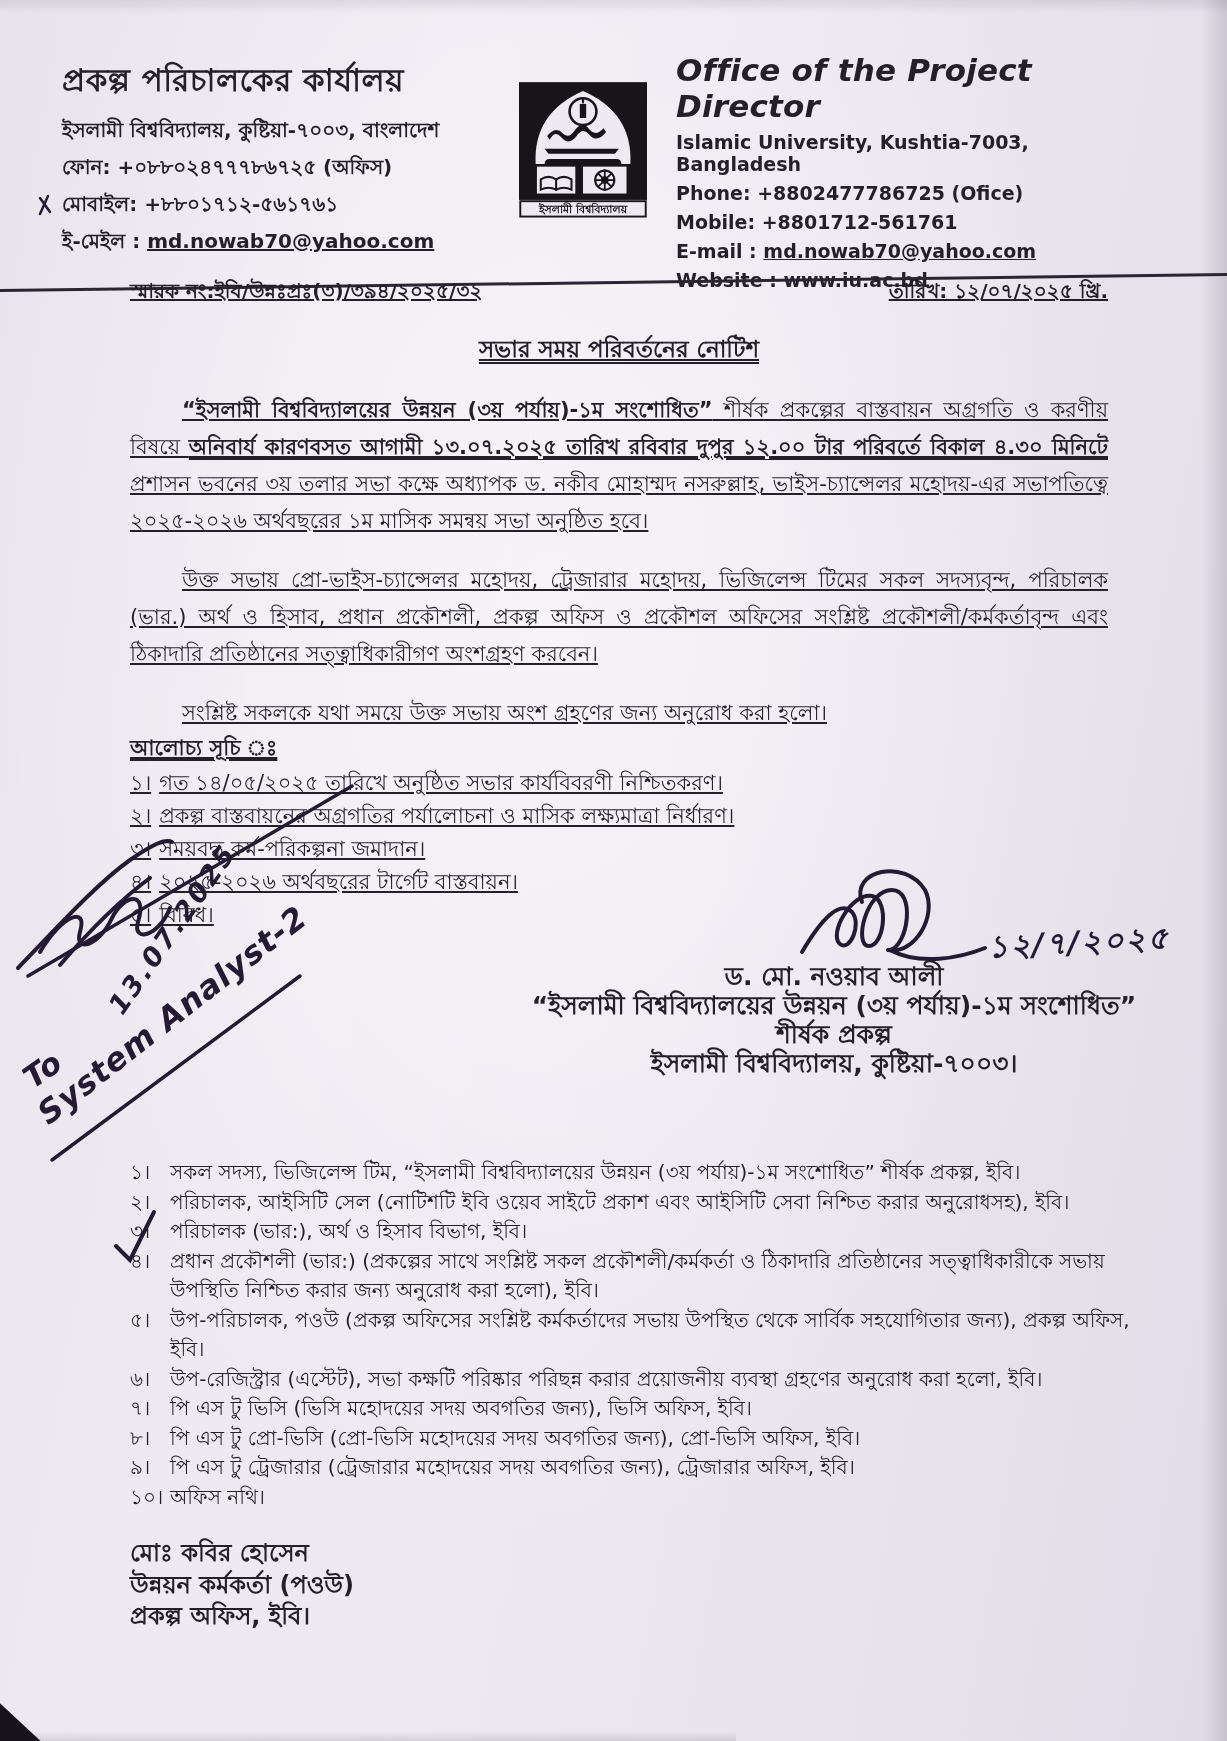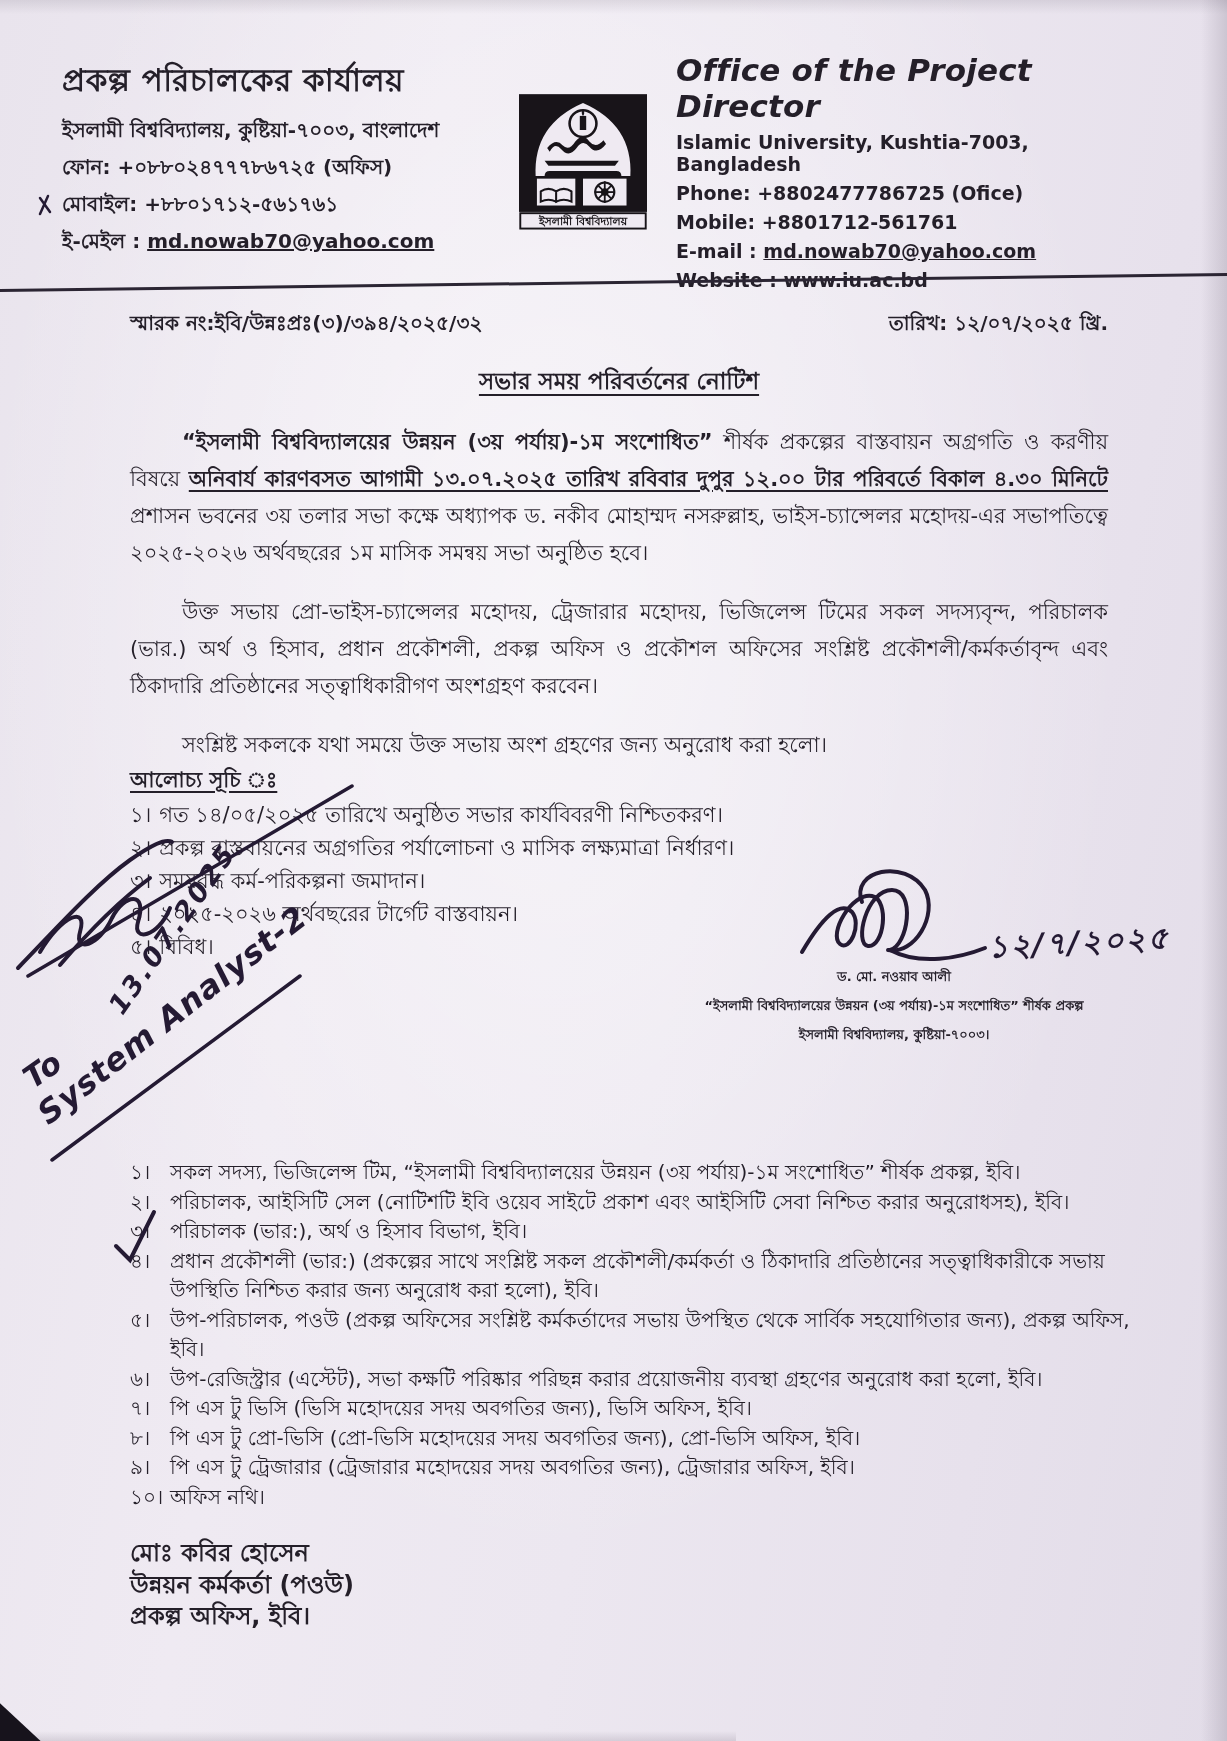--- a/index.html
+++ b/index.html
@@ -21,49 +21,49 @@
     background:#17131c;clip-path:polygon(0 18%, 78% 100%, 0 100%);}
   .edge-bottom{position:absolute;bottom:0;left:0;width:60%;height:10px;
     background:linear-gradient(to top, rgba(40,30,50,.12), rgba(40,30,50,0));}
 
   
   .hdr-left{position:absolute;left:62px;top:56px;width:440px;}
   .hdr-left .t{font-size:31px;font-weight:700;letter-spacing:.5px;}
   .hdr-left .l{font-size:20px;font-weight:700;margin-top:8px;line-height:29px;}
   .hdr-left .email u, .hdr-right .email u{font-weight:700;}
 
-  .logo-wrap{position:absolute;left:519px;top:94px;width:140px;}
+  .logo-wrap{position:absolute;left:519px;top:82px;width:140px;}
   .logo-wrap svg{display:block;}
 
   .hdr-right{position:absolute;left:676px;top:52px;width:470px;}
   .hdr-right .t{font-size:31px;font-weight:800;letter-spacing:.2px;font-style:italic;}
   .hdr-right .sub{font-family:"Liberation Serif", serif;font-size:17.5px;font-weight:700;margin-top:8px;}
   .hdr-right .sub sup{font-size:11px;}
   .hdr-right .l{font-size:19px;font-weight:700;margin-top:7px;}
 
   .rule{position:absolute;left:-10px;top:281px;width:1250px;border-top:3px solid #2b2533;
     transform:rotate(-0.75deg);}
 
   
-  .body-flow{position:absolute;left:130px;top:308px;width:978px;font-size:21px;}
+  .body-flow{position:absolute;left:130px;top:276px;width:978px;font-size:21px;text-decoration:underline;}
   .meta-row{display:flex;justify-content:space-between;font-size:20px;font-weight:600;}
   .doc-title{text-align:center;margin-top:22px;font-size:23px;font-weight:800;
     text-decoration:underline;text-underline-offset:5px;}
   .para{margin:0;margin-top:22px;text-align:justify;text-indent:52px;line-height:37px;}
   .b{font-weight:700;}
   .bu{font-weight:700;text-decoration:underline;text-underline-offset:4px;}
 
   .agenda{}
   .agenda-h{font-size:21px;font-weight:800;text-decoration:underline;text-underline-offset:4px;}
   .agenda-item{line-height:33px;font-weight:500;}
   .agenda-item .n{margin-right:8px;}
 
   
-  .sig-block{position:absolute;left:584px;top:962px;width:620px;text-align:center;
-    font-size:13px;font-weight:600;line-height:29px;}
+  .sig-block{position:absolute;left:524px;top:962px;width:620px;text-align:center;
+    font-size:25px;font-weight:600;line-height:29px;}
   .sig-block .nm{font-weight:700;}
 
   .hand-date-right{position:absolute;left:988px;top:918px;font-size:31px;font-style:italic;
     font-weight:600;color:#241a33;transform:rotate(-3deg);letter-spacing:2px;}
 
   
   .hw{position:absolute;color:#241a33;font-style:italic;font-weight:600;white-space:nowrap;}
   .hw-date{left:102px;top:1002px;font-size:27px;transform:rotate(-55deg);transform-origin:0 0;letter-spacing:3px;}
   .hw-to{left:16px;top:1066px;font-size:31px;transform:rotate(-35deg);transform-origin:0 0;}
   .hw-recipient{left:30px;top:1102px;font-size:32px;transform:rotate(-38deg);transform-origin:0 0;letter-spacing:1px;}

